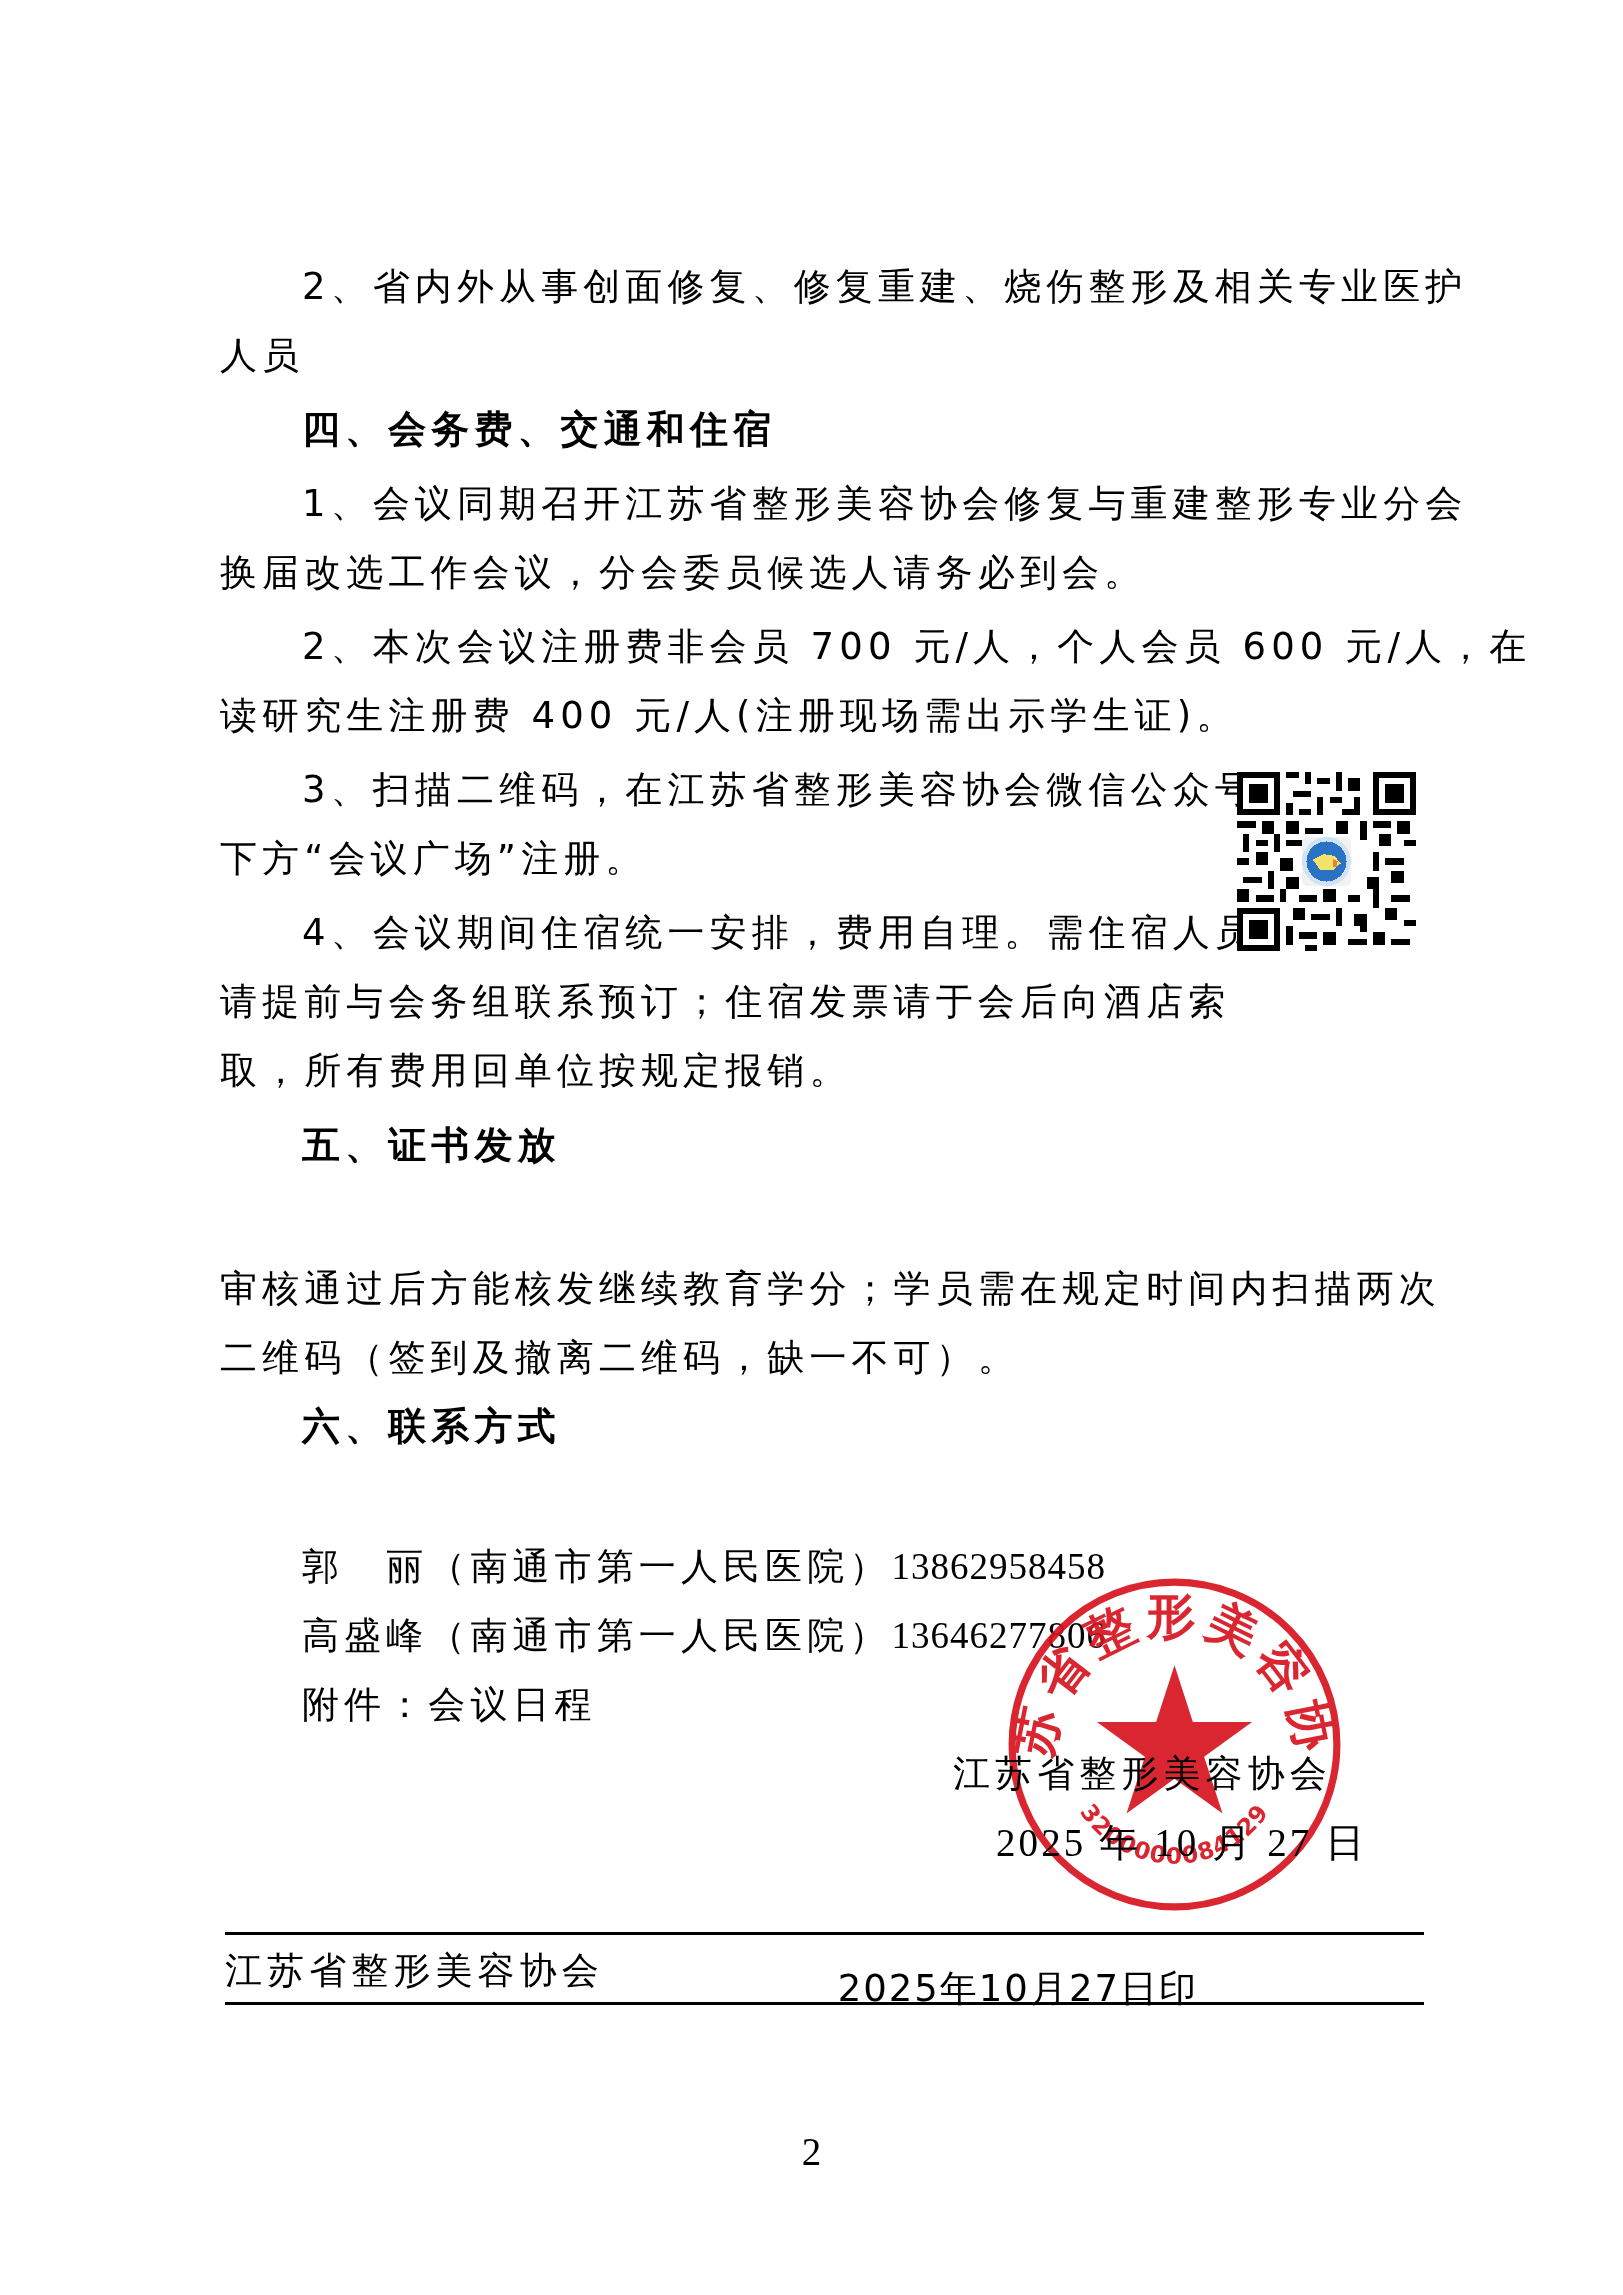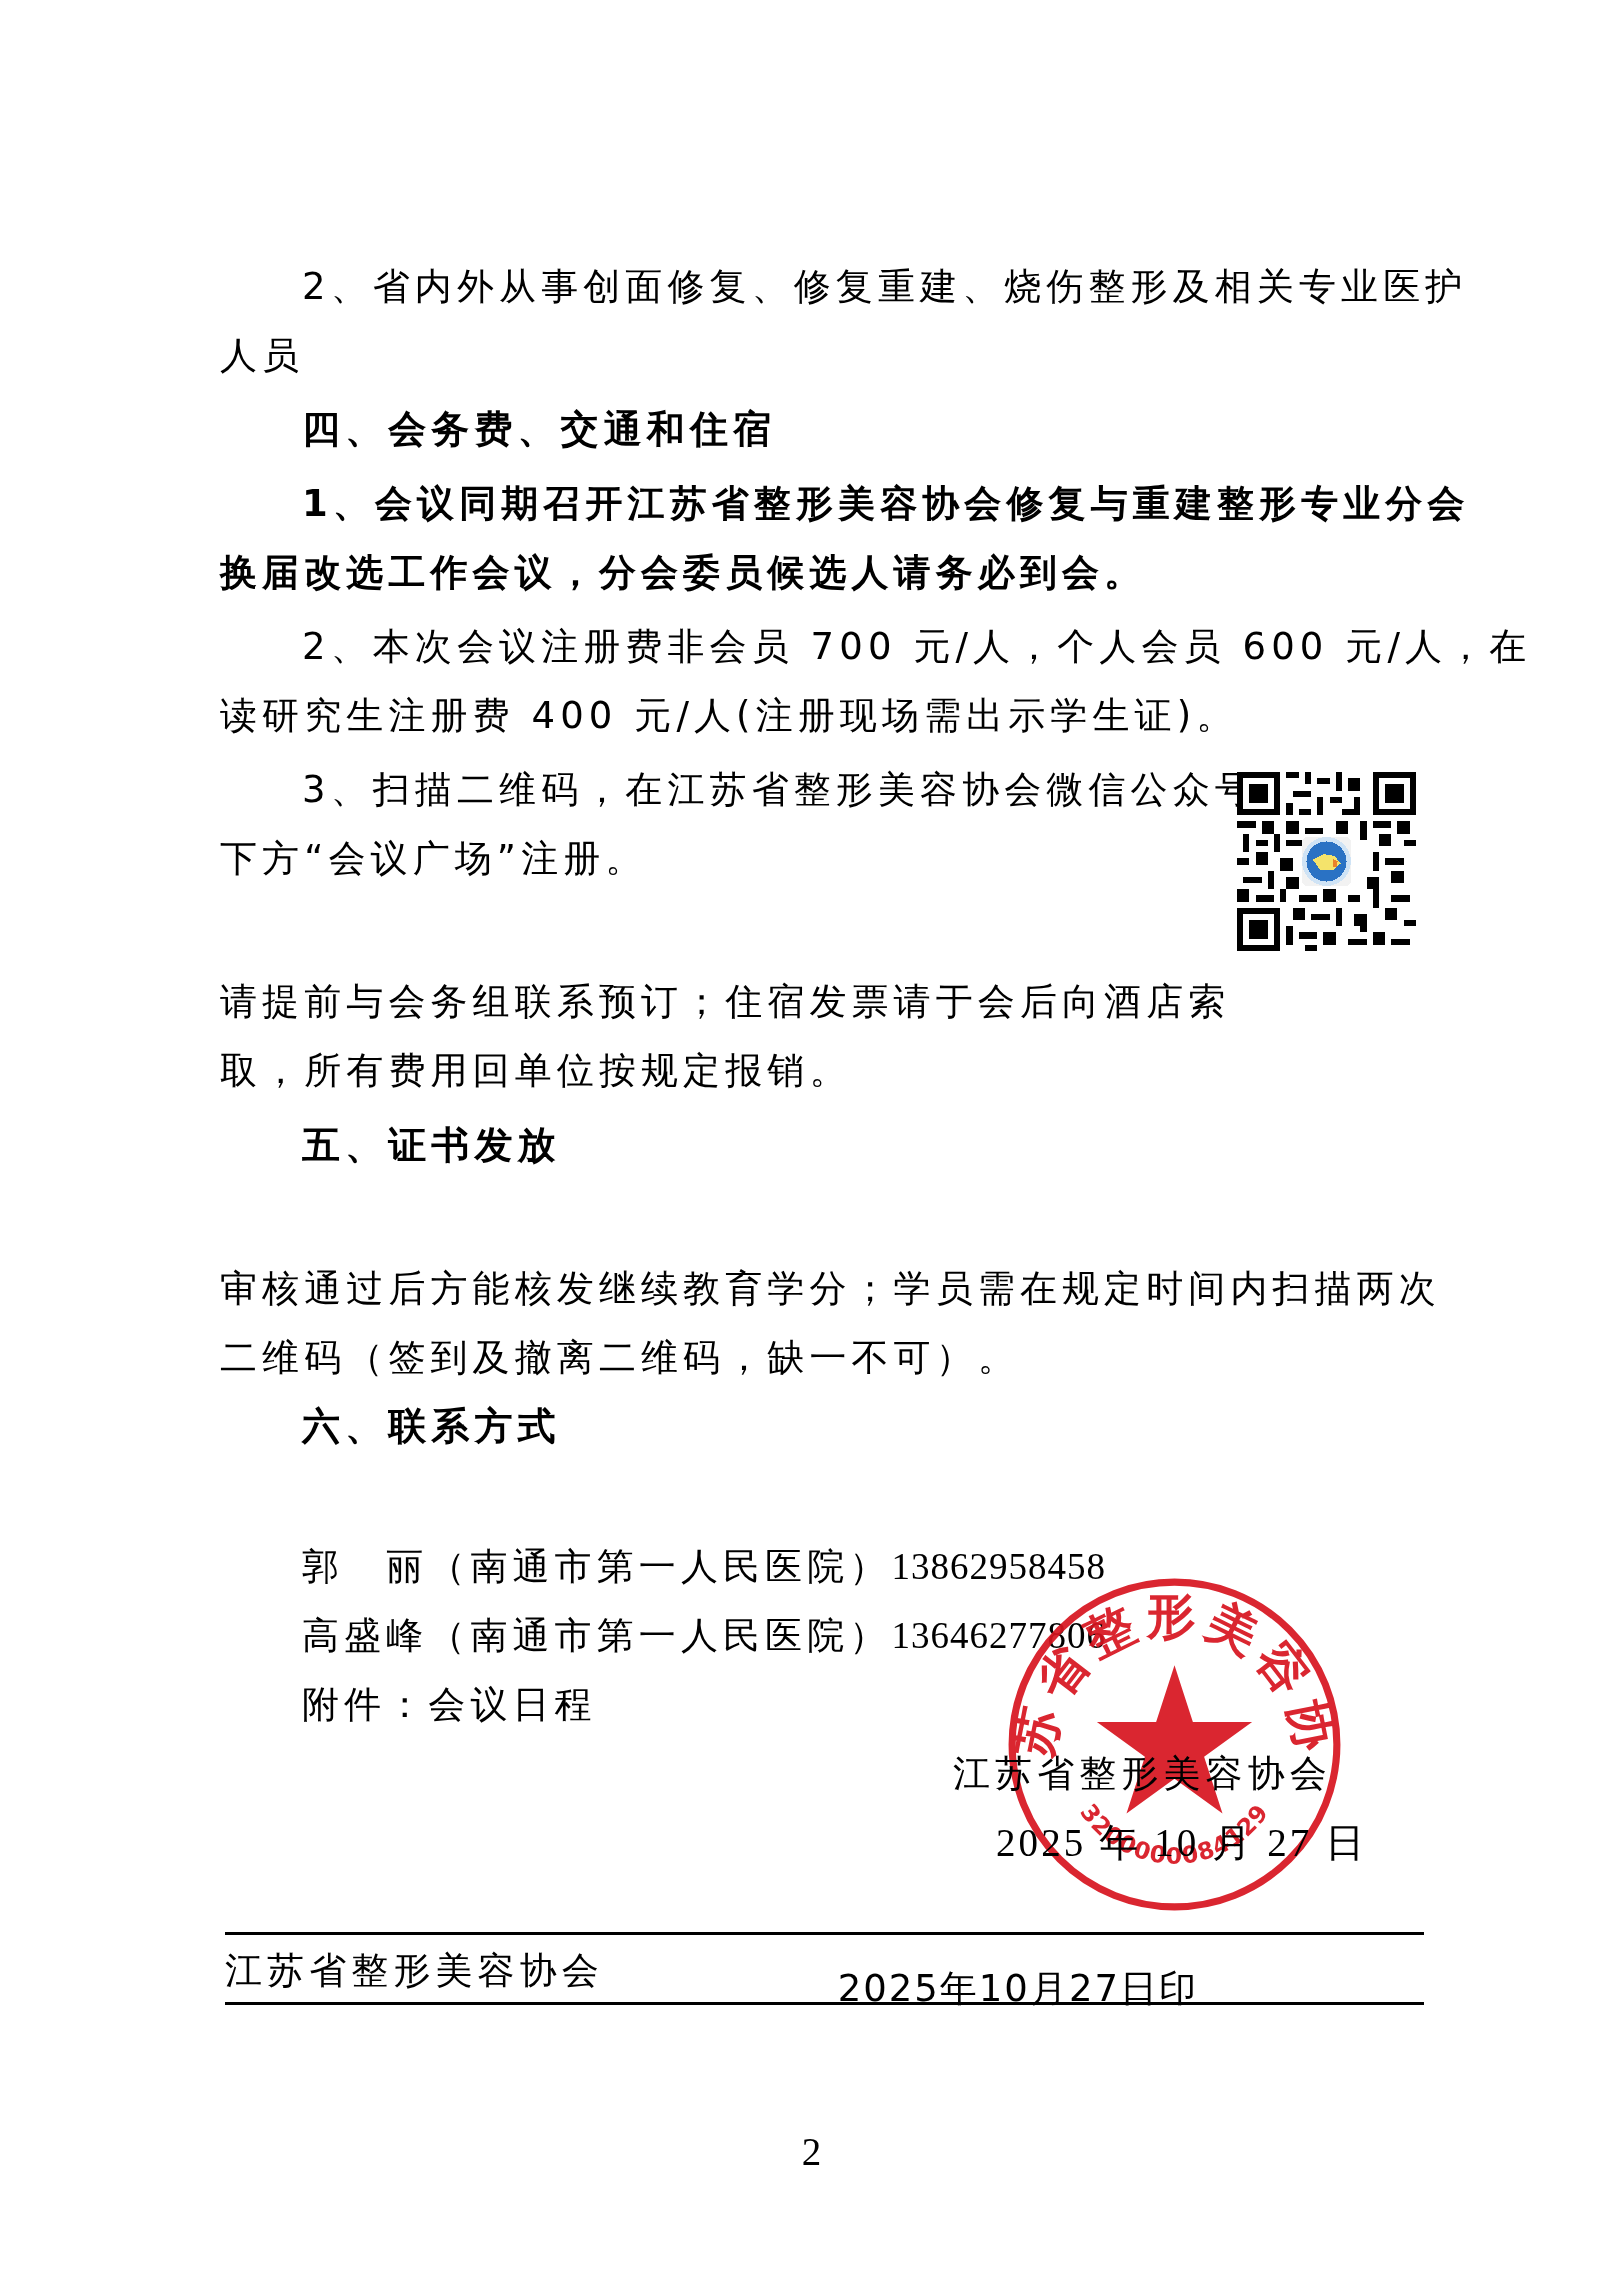--- a/index.html
+++ b/index.html
@@ -1,21 +1,21 @@
 <!DOCTYPE html>
 <html style="font-size:8.2px"><head>
   <meta charset="utf-8">
   <style>
     html, body { margin: 0; padding: 0; background: #ffffff; }
     body { width: 1623px; height: 2295px; position: relative; overflow: hidden;
            font-family: "DejaVu Serif", "Liberation Serif", serif; color: #000; }
     .page { position: absolute; left: 0; top: 0; width: 1397px; height: 2295px; }
     .line { position: absolute; white-space: nowrap; font-size: 37px; line-height: 51px;
             letter-spacing: 5.1px; font-family: "DejaVu Sans", "Liberation Sans", sans-serif; font-weight: normal; }
-    .bold { font-weight: bold; }
+    .bold { font-weight: normal; }
     .heading { font-weight: bold; font-size: 38px; }
     .num { font-family: "Liberation Serif", "DejaVu Serif", serif; letter-spacing: 1px; }
     .qr { position: absolute; left: 1237px; top: 772px; width: 179px; height: 179px; }
     .stamp { position: absolute; left: 1006px; top: 1576px; width: 337px; height: 337px; }
     .rule { position: absolute; left: 225px; width: 1199px; height: 3.1px; background: #000; }
     .footer-left { position: absolute; left: 225px; top: 1945px; font-size: 37px; line-height: 51px;
                    letter-spacing: 5.1px; font-family: "DejaVu Sans", "Liberation Sans", sans-serif; }
     .footer-right { position: absolute; right: 199px; top: 1945px; font-size: 37px; line-height: 51px;
                     letter-spacing: 2px; font-family: "DejaVu Sans", "Liberation Sans", sans-serif; margin-top: 18px; }
     .page-number { position: absolute; left: 0; width: 1623px; top: 2129px; text-align: center;
@@ -33,20 +33,21 @@
 
   <div class="line bold" style="left:302px; top:478px;">1、会议同期召开江苏省整形美容协会修复与重建整形专业分会</div>
   <div class="line bold" style="left:220px; top:547px;">换届改选工作会议，分会委员候选人请务必到会。</div>
 
   <div class="line" style="left:302px; top:621px;">2、本次会议注册费非会员 700  元/人，个人会员 600 元/人，在</div>
   <div class="line" style="left:220px; top:690px;">读研究生注册费 400 元/人(注册现场需出示学生证)。</div>
 
   <div class="line" style="left:302px; top:764px;">3、扫描二维码，在江苏省整形美容协会微信公众号</div>
   <div class="line" style="left:220px; top:833px;">下方“会议广场”注册。</div>
 
+  <div class="line" style="left:302px; top:907px;">4、会议期间住宿统一安排，费用自理。需住宿人员</div>
   <div class="line" style="left:220px; top:976px;">请提前与会务组联系预订；住宿发票请于会后向酒店索</div>
   <div class="line" style="left:220px; top:1045px;">取，所有费用回单位按规定报销。</div>
 
   <svg class="qr" viewBox="0 0 29 29" shape-rendering="crispEdges">
     <rect x="0" y="0" width="29" height="29" fill="#fff"></rect>
     <g fill="#000">
       <rect x="0" y="0" width="7" height="7"></rect>
         <rect x="1" y="1" width="5" height="5" fill="#fff"></rect>
         <rect x="2" y="2" width="3" height="3"></rect>
       <rect x="22" y="0" width="7" height="7"></rect>

